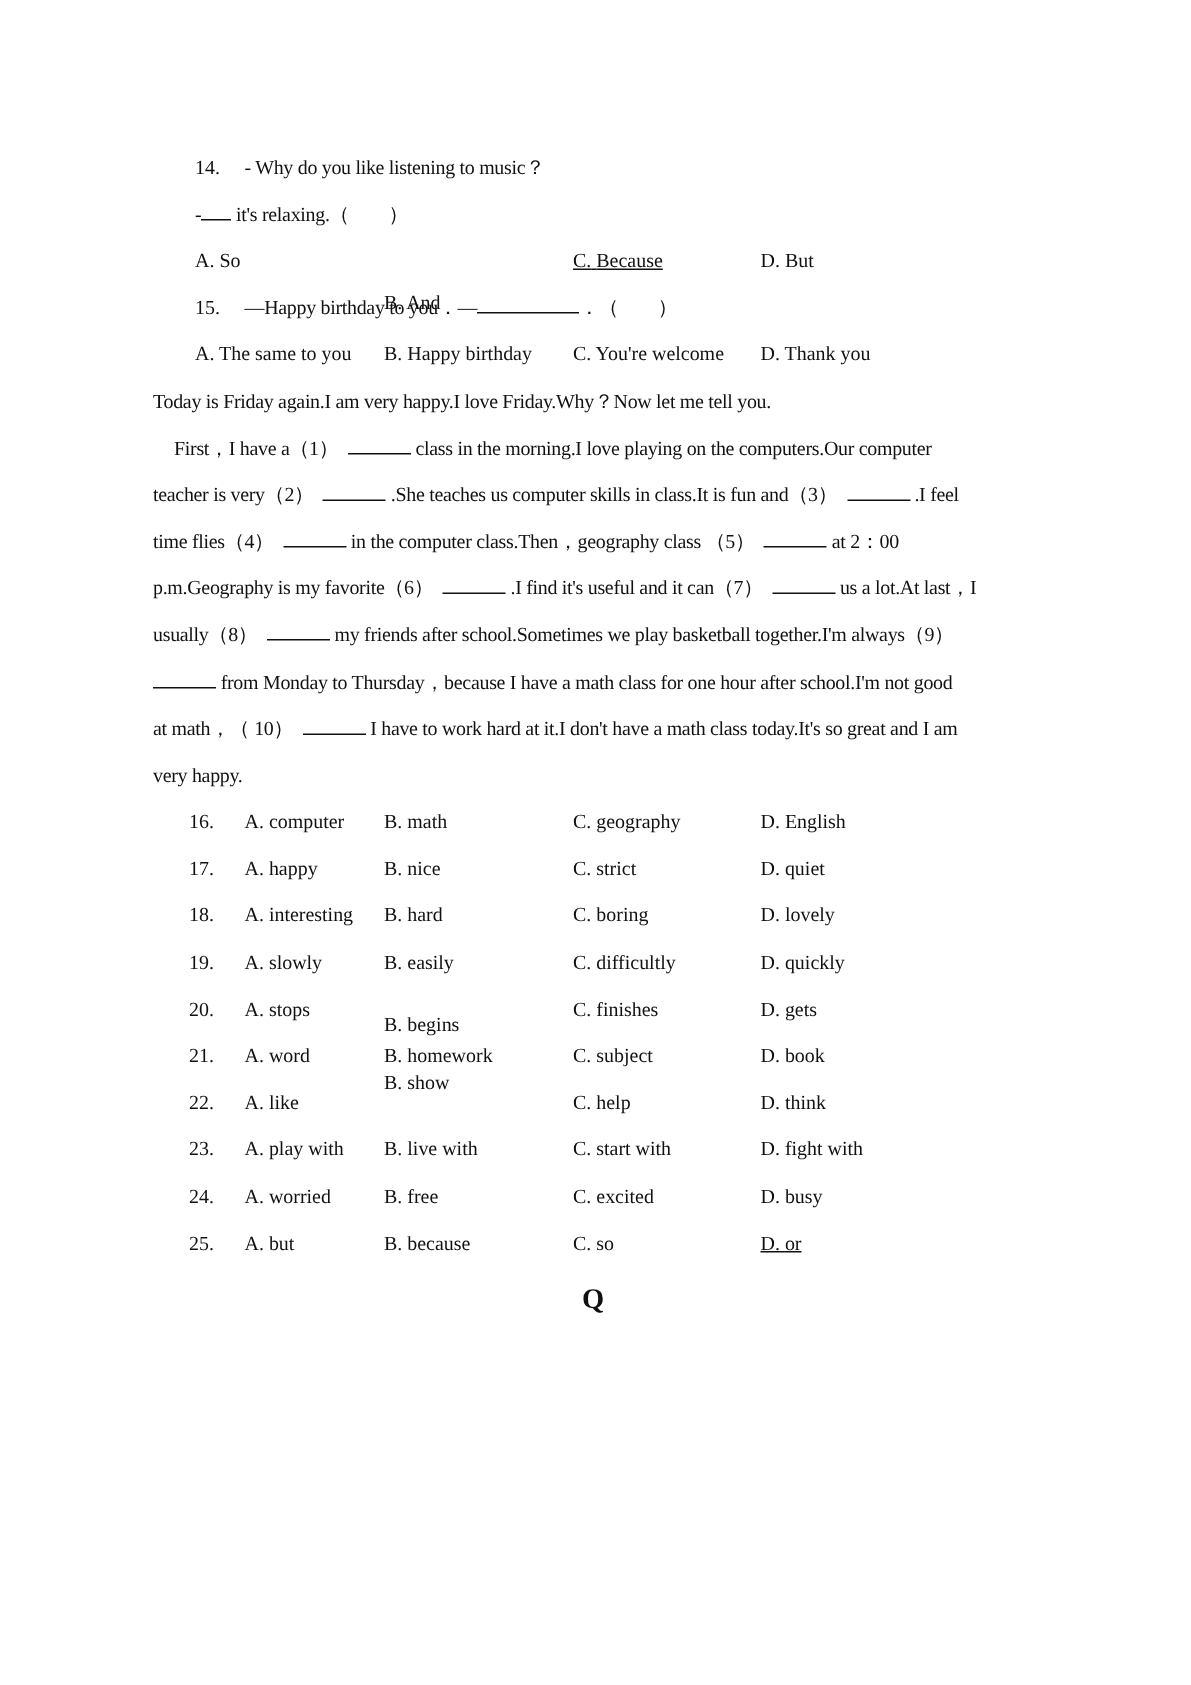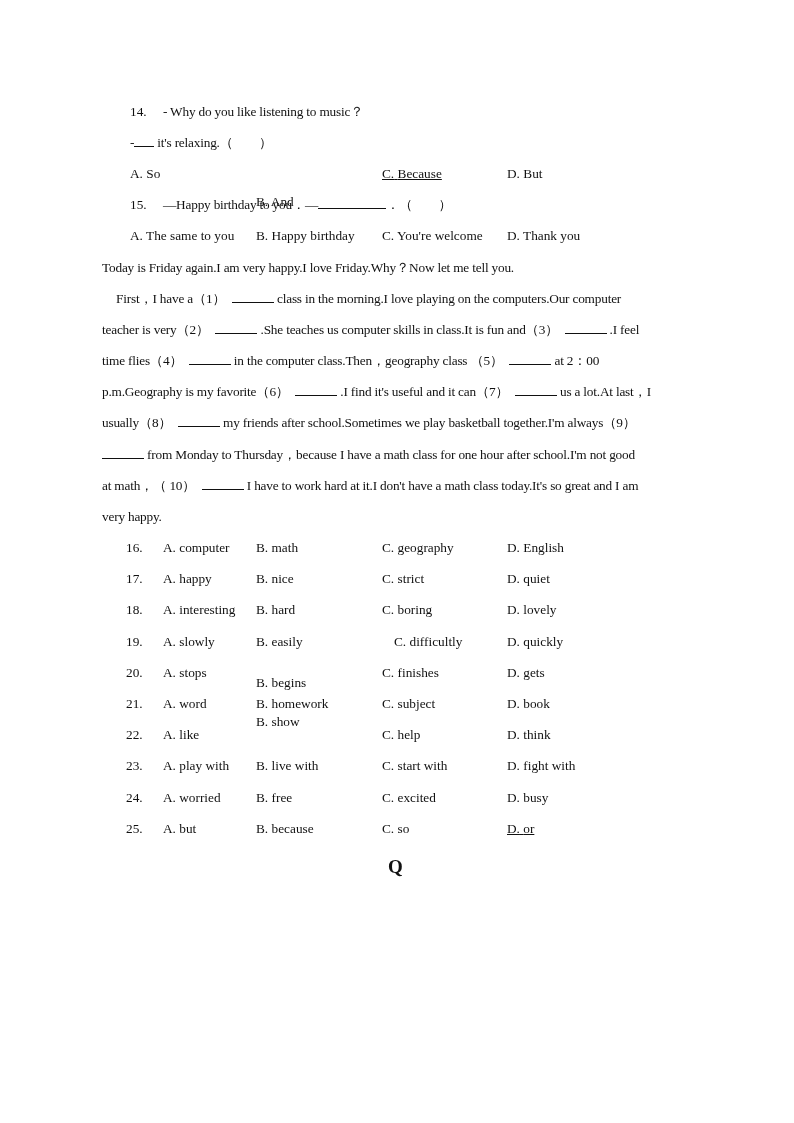--- a/index.html
+++ b/index.html
@@ -134,21 +134,21 @@
         <span class="num" style="left: 126px; top: 601px;">18.</span>
         <span class="opt" style="left: 163px; top: 601px;"><span>A.</span> <span>interesting</span></span>
         <span class="opt" style="left: 256px; top: 601px;"><span>B.</span> <span>hard</span></span>
         <span class="opt" style="left: 382px; top: 601px;"><span>C.</span> <span>boring</span></span>
         <span class="opt" style="left: 507px; top: 601px;"><span>D.</span> <span>lovely</span></span>
       </div>
       <div>
         <span class="num" style="left: 126px; top: 633px;">19.</span>
         <span class="opt" style="left: 163px; top: 633px;"><span>A.</span> <span>slowly</span></span>
         <span class="opt" style="left: 256px; top: 633px;"><span>B.</span> <span>easily</span></span>
-        <span class="opt" style="left: 382px; top: 633px; margin-left: 12px;"><span>C.</span> <span>difficultly</span></span>
+        <span class="opt" style="left: 382px; top: 633px;"><span>C.</span> <span>difficultly</span></span>
         <span class="opt" style="left: 507px; top: 633px;"><span>D.</span> <span>quickly</span></span>
       </div>
       <div>
         <span class="num" style="left: 126px; top: 664px;">20.</span>
         <span class="opt" style="left: 163px; top: 664px;"><span>A.</span> <span>stops</span></span>
         <span class="opt" style="left: 256px; top: 664px; margin-top: 10px;"><span>B.</span> <span>begins</span></span>
         <span class="opt" style="left: 382px; top: 664px;"><span>C.</span> <span>finishes</span></span>
         <span class="opt" style="left: 507px; top: 664px;"><span>D.</span> <span>gets</span></span>
       </div>
       <div>

